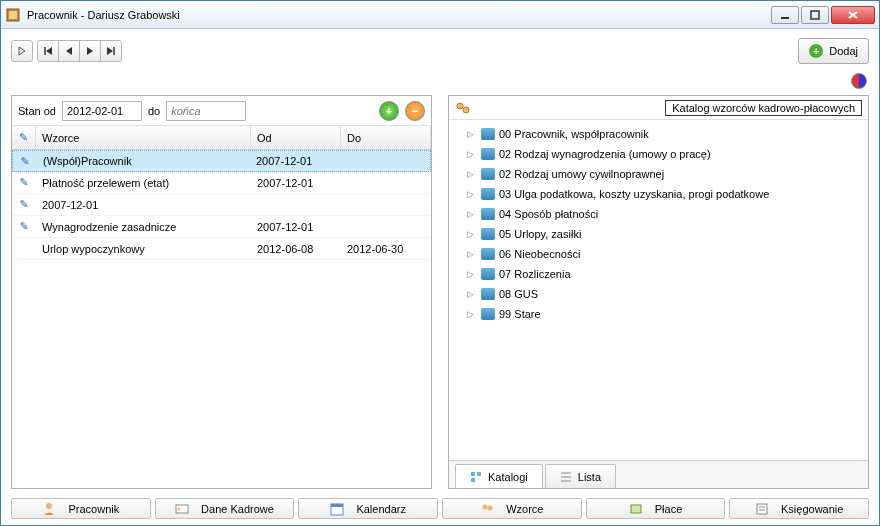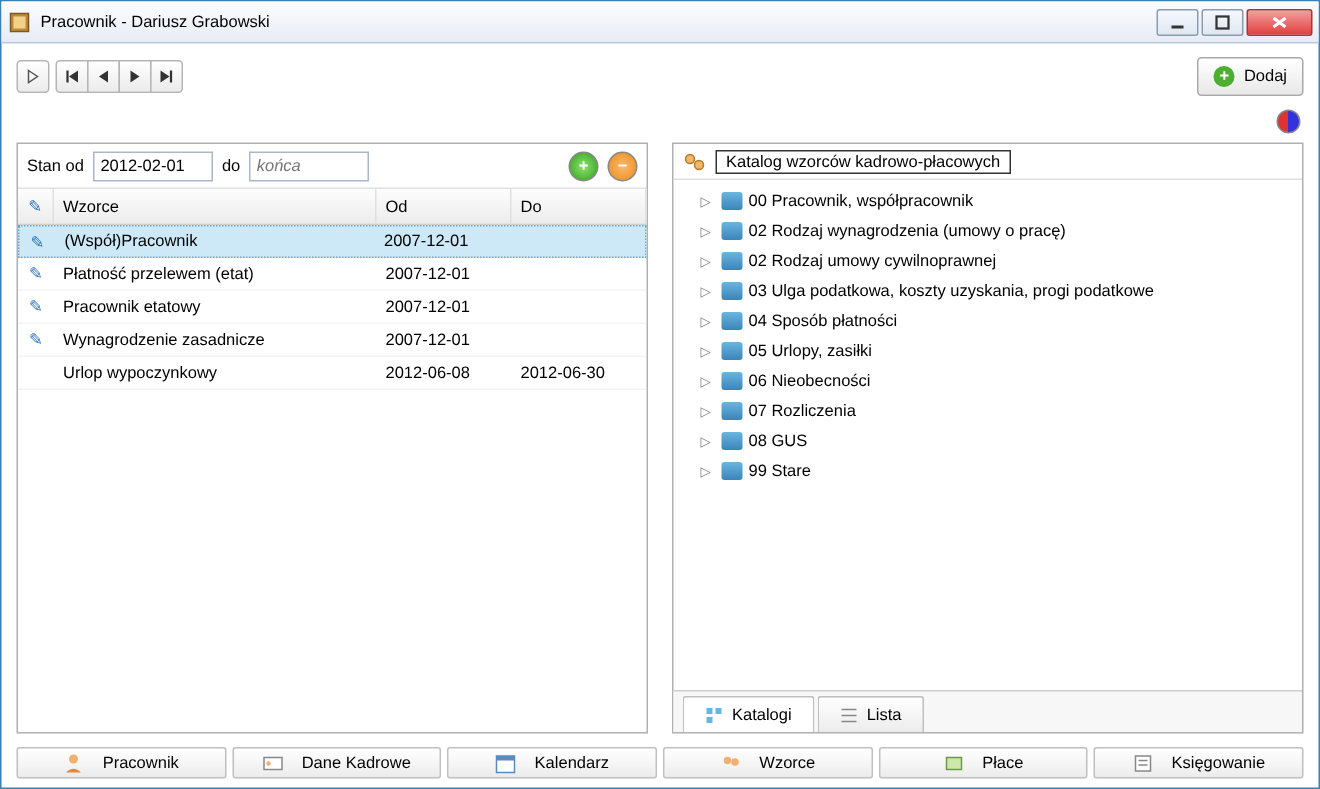--- a/index.html
+++ b/index.html
@@ -46,21 +46,21 @@
 
 .table-body { flex:1; overflow:auto; }
 .row { height:22px; display:flex; align-items:center; border-bottom:1px solid #f4f4f4; cursor:pointer; }
 .row.sel { background:#cde8f6; border:1px dotted #6aa6d8; }
 .cell { padding:0 6px; }
 .cell.icon-col { width:24px; display:flex; justify-content:center; }
 .cell.name-col { flex:1; }
 .cell.od-col { width:90px; }
 .cell.do-col { width:90px; }
 
-.tree-head { height:24px; display:flex; align-items:center; padding:0 6px; gap:6px; border-bottom:1px solid #e0e0e0; }
+.tree-head { height:24px; display:flex; align-items:center; padding:0 6px; gap:6px; border-bottom:1px solid #e0e0e0;justify-content:space-between; }
 .tree-head .label { border:1px solid #333; padding:1px 6px; background:#fff; }
 .tree-body { flex:1; overflow:auto; padding:4px 2px; }
 .tree-item { height:20px; display:flex; align-items:center; gap:4px; padding-left:16px; cursor:pointer; }
 .tree-item .arrow { width:10px; color:#888; font-size:9px; }
 .book-icon { width:14px;height:12px;background:linear-gradient(#6ab5e0,#3a84b8);border-radius:2px;display:inline-block; position:relative; }
 
 .right-tabs { height:28px; border-top:1px solid #cfcfcf; display:flex; align-items:flex-end; padding:0 6px; gap:2px; background:#f7f7f7; }
 .rtab { height:24px; padding:0 14px; border:1px solid #bfbfbf; border-bottom:none; background:linear-gradient(#fff,#ececec); display:flex; align-items:center; gap:6px; cursor:pointer; border-radius:2px 2px 0 0; }
 .rtab.active { background:#fff; }
 
@@ -178,21 +178,20 @@
               <span class="pencil">✎</span>
             </div>
             <div class="cell name-col">Płatność przelewem (etat)</div>
             <div class="cell od-col">2007-12-01</div>
             <div class="cell do-col"></div>
           </div>
           <div class="row">
             <div class="cell icon-col">
               <span class="pencil">✎</span>
             </div>
-            <div class="cell name-col">Pracownik etatowy</div>
             <div class="cell od-col">2007-12-01</div>
             <div class="cell do-col"></div>
           </div>
           <div class="row">
             <div class="cell icon-col">
               <span class="pencil">✎</span>
             </div>
             <div class="cell name-col">Wynagrodzenie zasadnicze</div>
             <div class="cell od-col">2007-12-01</div>
             <div class="cell do-col"></div>

